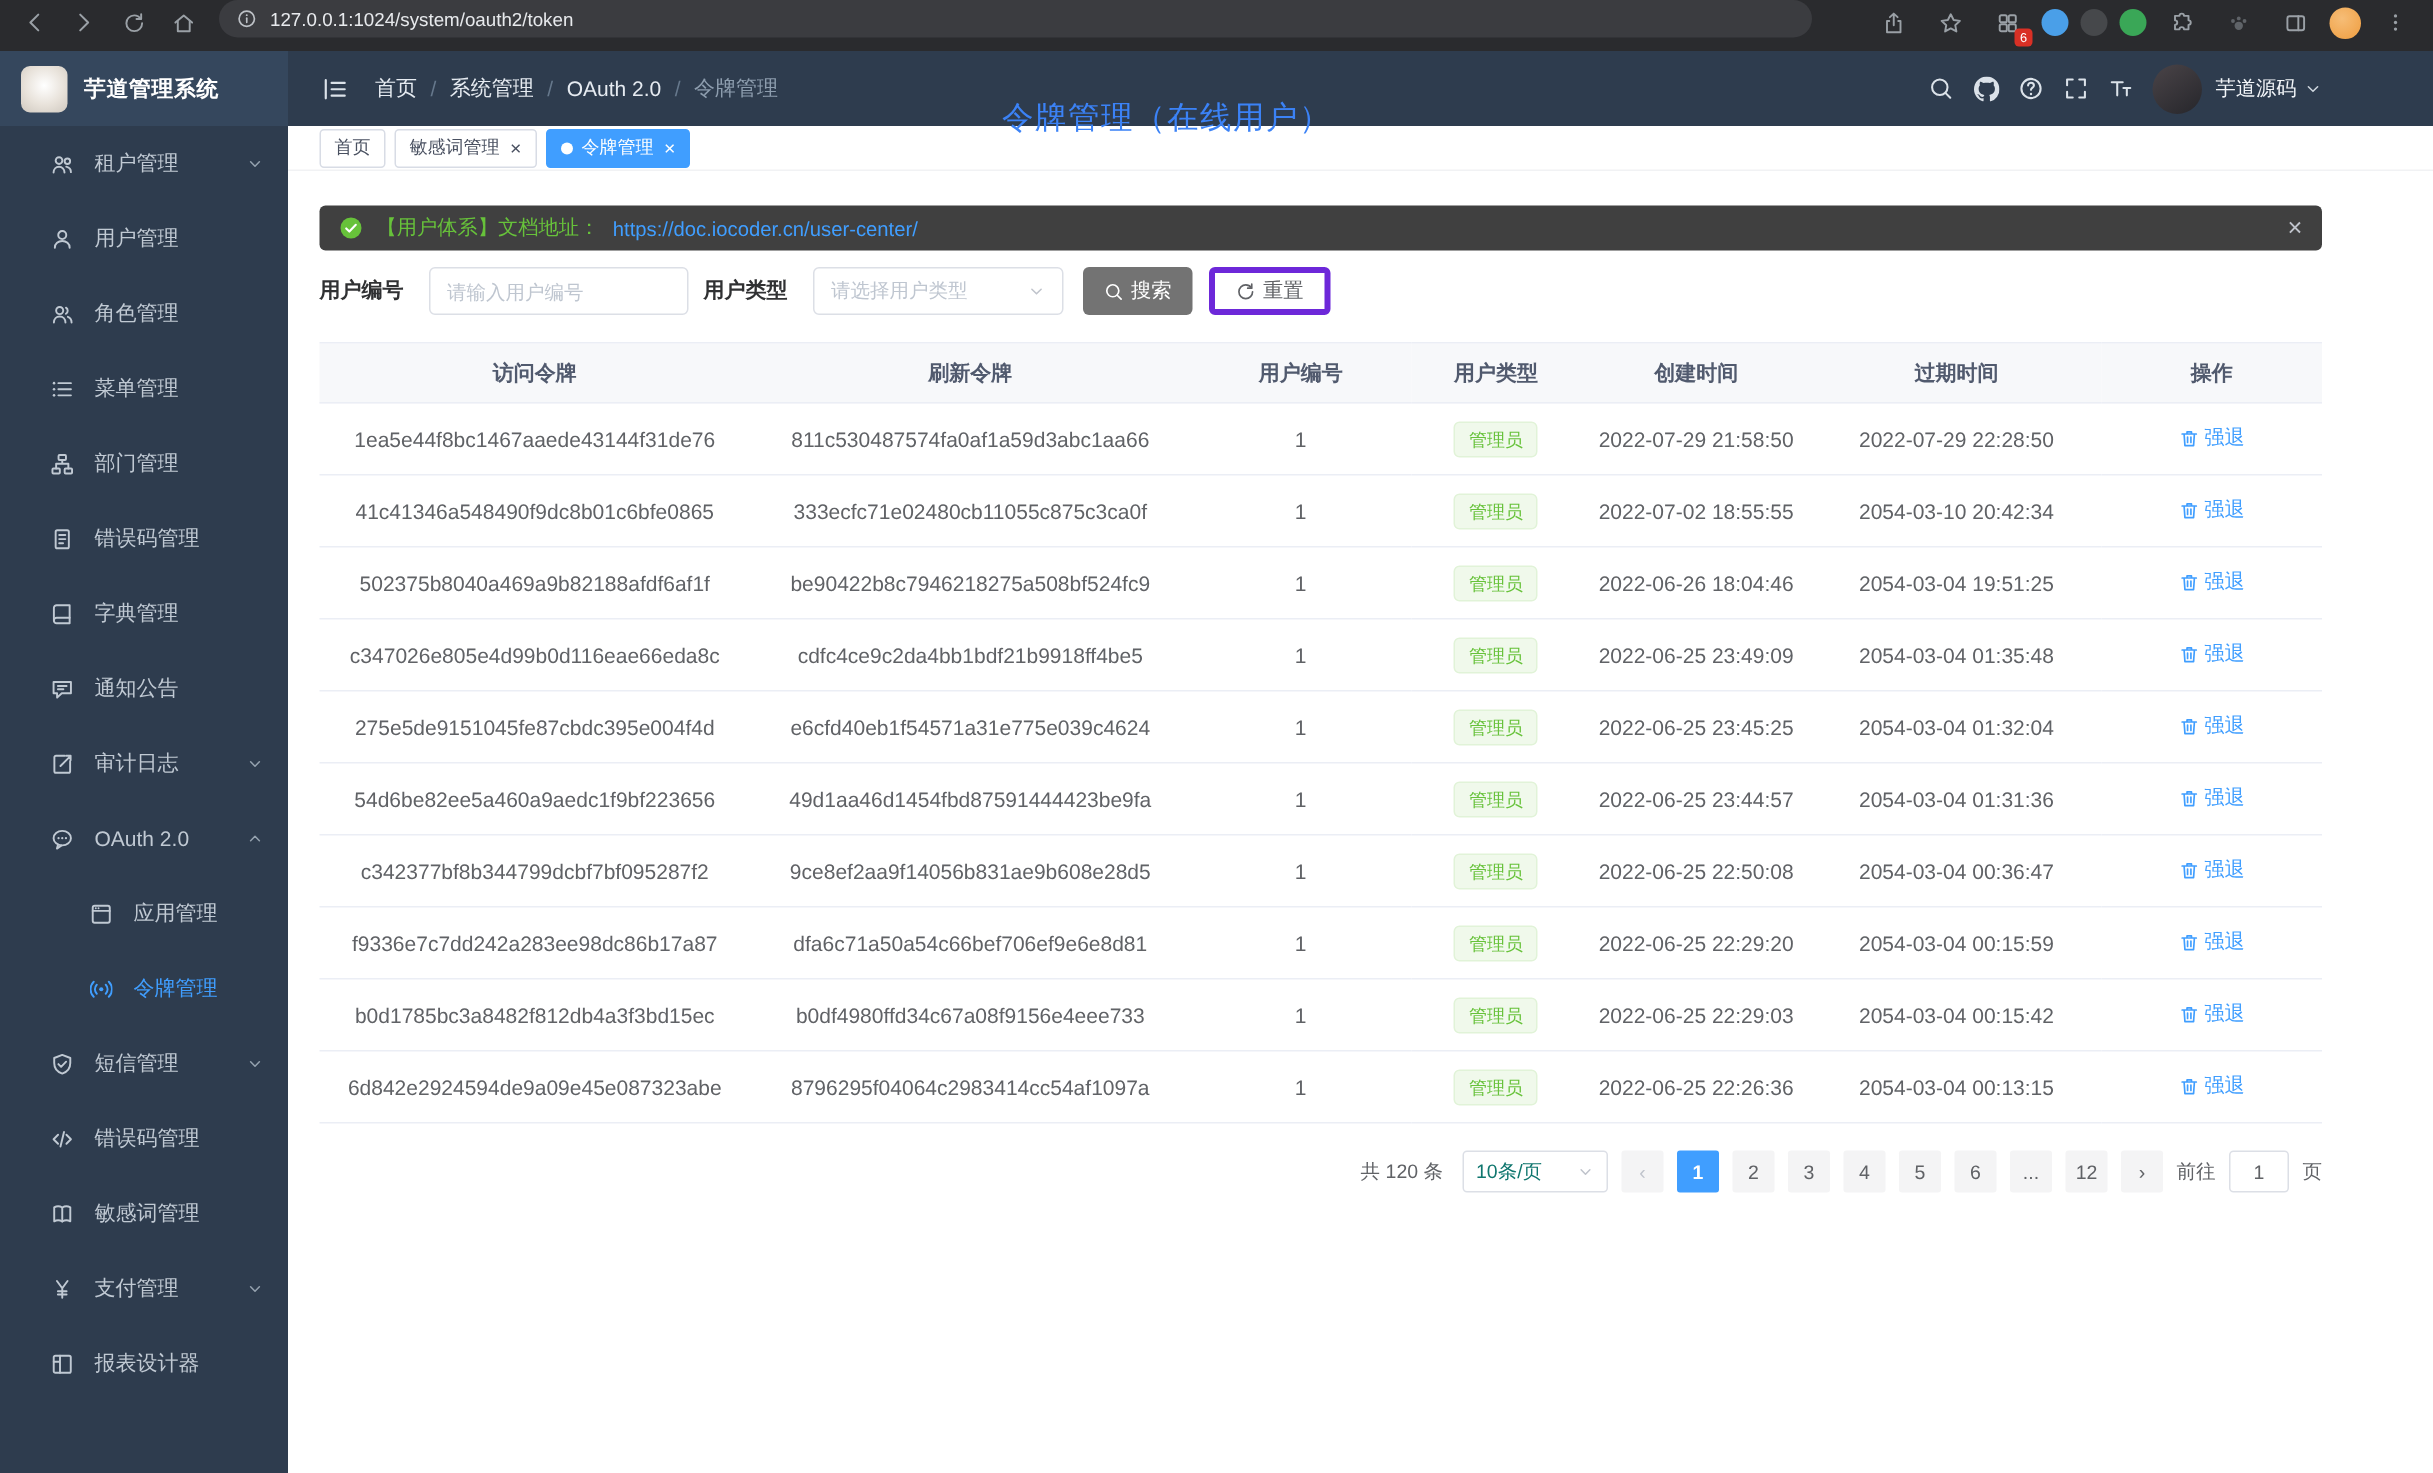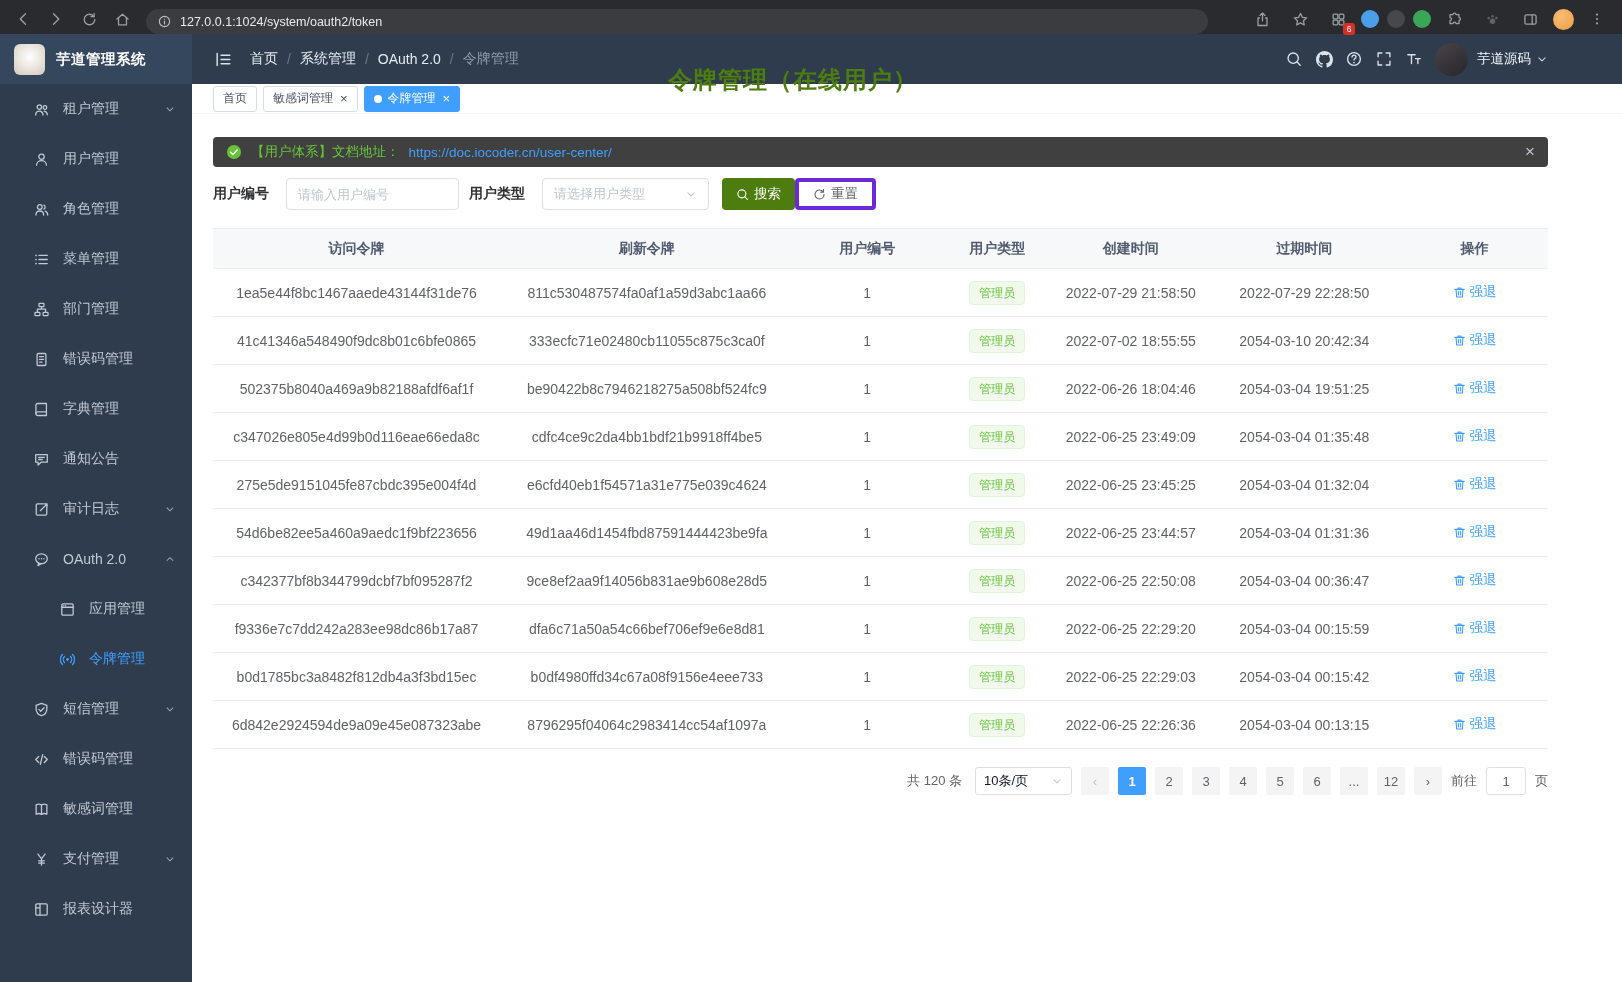--- a/index.html
+++ b/index.html
@@ -1,21 +1,21 @@
 <!DOCTYPE html>
 <html><head>
 <meta charset="utf-8">
 <style>
 *{margin:0;padding:0;box-sizing:border-box}
 html,body{width:1622px;height:982px;overflow:hidden;background:#fff;font-family:"Liberation Sans","DejaVu Sans",sans-serif;position:relative}
 .ic{fill:none;stroke:currentColor;stroke-width:1.2;stroke-linecap:round;stroke-linejoin:round;display:block;flex:none}
 .icf{fill:currentColor;stroke:none;display:block;flex:none}
 
 
-.browser{height:34px;background:#2a2b2e;display:flex;align-items:flex-end;padding:0 8px;gap:3px}
+.browser{height:34px;background:#2a2b2e;display:flex;align-items:flex-start;padding:0 8px;gap:3px}
 .bicon{width:30px;height:30px;border-radius:50%;display:flex;align-items:center;justify-content:center;color:#9aa0a6;flex:none;cursor:pointer}
 .omnibox{width:1062px;height:25px;margin:0 6px;background:#3b3c40;border-radius:13px;display:flex;align-items:center;gap:9px;padding:0 12px;color:#bdc1c6;cursor:text;flex:none}
 .url{font-size:12.5px;color:#e8eaed;white-space:nowrap}
 .chrome-right{margin-left:auto;display:flex;align-items:center;gap:8px;padding-right:2px}
 .extdot{width:18px;height:18px;border-radius:50%;flex:none;cursor:pointer}
 .extdot.blue{background:#4a9fe8}.extdot.dark{background:#46484b}.extdot.green{background:#3aa757}
 .extwrap{position:relative}
 .ext-badge{position:absolute;right:-2px;bottom:-1px;background:#d93025;color:#fff;font-size:8.5px;font-style:normal;width:12px;height:12px;border-radius:3px;display:flex;align-items:center;justify-content:center}
 .chrome-avatar{width:21px;height:21px;border-radius:50%;background:radial-gradient(circle at 40% 35%,#f6bd77,#ef9d3f);flex:none;cursor:pointer}
 
@@ -58,39 +58,39 @@
 .alert-link{color:#409eff;cursor:pointer}
 .alert-close{margin-left:auto;color:#c0c4cc;font-size:17px;cursor:pointer}
 
 .sform{margin-top:11px;display:flex;align-items:center;font-size:14px;color:#303133}
 .slabel{font-weight:700;margin-right:17px;white-space:nowrap}
 .sinput{width:173px;height:32px;border:1px solid #dcdfe6;border-radius:4px;padding:0 11px;font-size:13px;color:#606266;outline:none;margin-right:10px;font-family:inherit}
 .sinput::placeholder{color:#bfc6d0}
 .sselect{width:167px;height:32px;border:1px solid #dcdfe6;border-radius:4px;display:flex;align-items:center;justify-content:space-between;padding:0 11px;color:#bfc6d0;font-size:13px;margin-right:13px;cursor:pointer}
 .chev2{color:#c0c4cc}
 .btn{height:32px;border:none;border-radius:4px;display:inline-flex;align-items:center;gap:5px;font-size:13.5px;padding:0 14px;cursor:pointer;font-family:inherit}
-.btn.primary{background:#4d7c0f;color:#fff;}
+.btn.primary{background:#737373;color:#fff;margin-right:11px}
 .btn.plain{background:#fff;border:4px solid #6d28d9;color:#606266}
 
 .dtable{width:100%;margin-top:18px;border-collapse:collapse;table-layout:fixed;border-top:1px solid #ebeef5}
 .dtable th{height:40px;background:#f7f8fa;color:#515a6e;font-weight:700;font-size:14px;border-bottom:1px solid #ebeef5;text-align:center}
 .dtable td{height:48px;color:#606266;font-size:14px;border-bottom:1px solid #ebeef5;text-align:center;white-space:nowrap;overflow:hidden}
 .c1{width:21.5%}.c2{width:22%}.c3{width:11%}.c4{width:8.5%}.c5{width:11.5%}.c6{width:14.5%}.c7{width:11%}
 .tag{display:inline-block;height:24px;line-height:22px;padding:0 9px;background:#f0f9eb;border:1px solid #e1f3d8;border-radius:4px;color:#67c23a;font-size:12px}
 .alink{color:#409eff;display:inline-flex;align-items:center;gap:4px;font-size:13.5px;cursor:pointer}
 
 .pagination{margin-top:18px;display:flex;align-items:center;justify-content:flex-end;gap:9px;font-size:13px;color:#606266}
 .ptotal{margin-right:4px;white-space:nowrap}
-.psize{width:97px;height:28px;border:1px solid #dcdfe6;border-radius:3px;display:flex;align-items:center;justify-content:space-between;padding:0 8px;cursor:pointer;color:#0f172a;white-space:nowrap}
+.psize{width:97px;height:28px;border:1px solid #dcdfe6;border-radius:3px;display:flex;align-items:center;justify-content:space-between;padding:0 8px;cursor:pointer;color:#0f766e;white-space:nowrap}
 .pbtn{min-width:28px;height:28px;padding:0 5px;background:#f4f4f5;border-radius:2px;display:inline-flex;align-items:center;justify-content:center;cursor:pointer;color:#606266;font-size:13px}
 .pbtn.pactive{background:#409eff;color:#fff;font-weight:700}
 .pbtn.pprev{color:#c0c4cc}
 .pgoto{width:40px;height:28px;border:1px solid #dcdfe6;border-radius:3px;text-align:center;font-size:13px;color:#606266;outline:none;font-family:inherit}
 
-.annotation{position:absolute;left:668px;top:64px;font-size:24px;font-weight:700;color:#4d7c0f;letter-spacing:1px;z-index:40;pointer-events:none;white-space:nowrap}
+.annotation{position:absolute;left:668px;top:64px;font-size:21px;font-weight:400;color:#3b82f6;letter-spacing:1px;z-index:40;pointer-events:none;white-space:nowrap}
 </style>
 </head>
 <body>
 
 <div class="browser">
   <span class="bicon">
       <svg class="ic" viewBox="0 0 14 14" width="16" height="16">
         <path d="M9.2 2.4L4.6 7l4.6 4.6"></path>
       </svg>
     </span>

